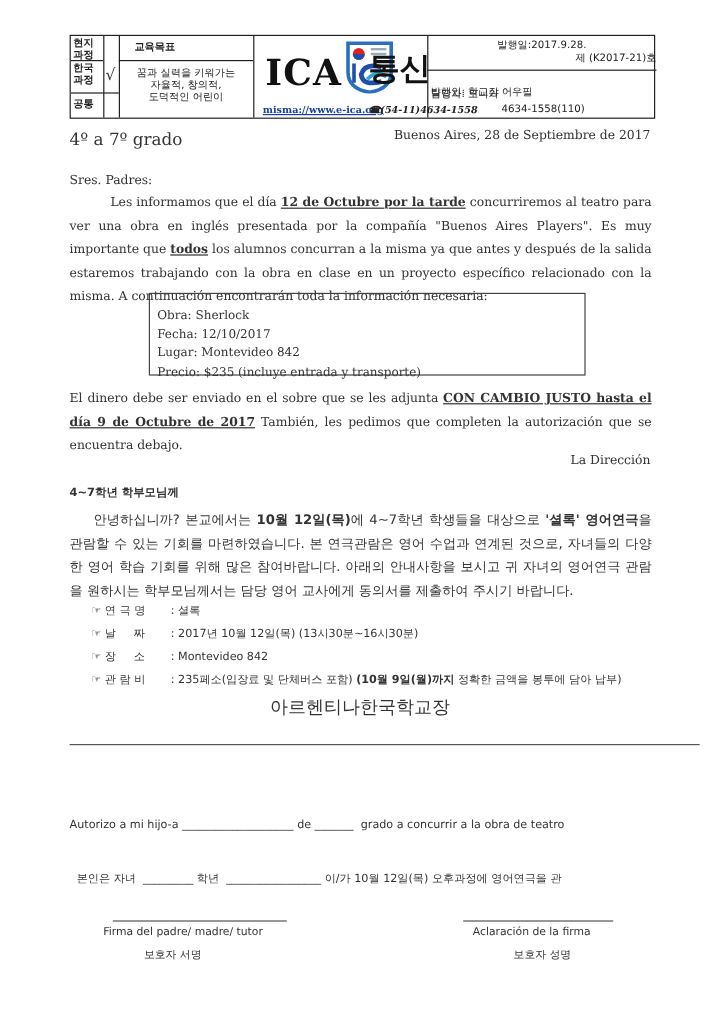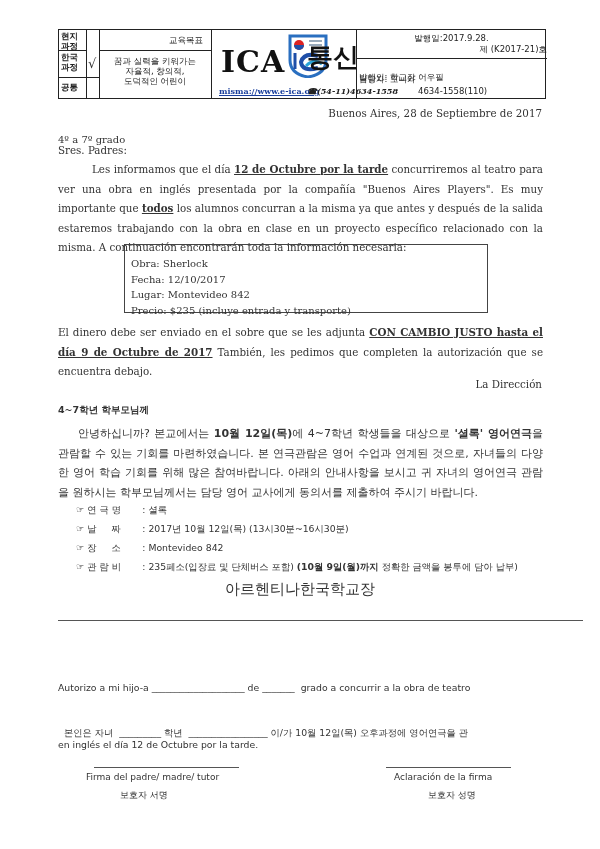--- a/index.html
+++ b/index.html
@@ -40,21 +40,21 @@
   <div class="hl" style="left:40px; width:112px; top:20px"></div>
   <div class="hl" style="left:297px; width:191px; top:28px"></div>
 
   <div class="c small" style="left:2px; top:1px; width:24px; white-space:pre-line; font-weight:bold;">현지
 과정</div>
   <div class="c small" style="left:2px; top:22px; width:24px; white-space:pre-line; font-weight:bold;">한국
 과정</div>
   <div class="c small" style="left:2px; top:52px; width:24px; font-weight:bold;">공통</div>
   <div class="c" style="left:29px; top:26px; font-size:13px;">√</div>
 
-  <div class="c small" style="left:32px; top:5px; width:112px; text-align:right;">교육목표</div>
+  <div class="c small" style="left:53px; top:5px; width:112px; text-align:left;font-weight:bold;">교육목표</div>
   <div class="c small" style="left:40px; top:26px; width:112px; text-align:center;">
     <div>꿈과 실력을 키워가는</div>
     <div>자율적, 창의적,</div>
     <div>도덕적인 어린이</div>
   </div>
 
   <div class="c ica" style="left:162px; top:14px;">ICA</div>
   <div class="c" style="left:229px; top:4px; width:40px; height:44px;">
     <svg width="40" height="44" viewBox="0 0 40 44">
       <path d="M2 2 H38 V26 Q38 40 20 43 Q2 40 2 26 Z" fill="#fff" stroke="#2a6fc0" stroke-width="3"></path>
@@ -72,21 +72,21 @@
   <div class="c tel" style="left:248px; top:56px;font-style:italic;">☎(54-11)4634-1558</div>
 
   <div class="c small" style="left:297px; top:3px; width:191px; text-align:center;">발행일:2017.9.28.</div>
   <div class="c small" style="left:297px; top:14px; width:191px; text-align:right;">제 (K2017-21)호</div>
   <div class="c small" style="left:300px; top:32px;margin-top:10px;">발행인: 학교장 어우필</div>
   <div class="c small" style="left:300px; top:44px;">담당자: 모니카</div>
   <div class="c small" style="left:335px; top:56px;padding-left:24px;">4634-1558(110)</div>
 </div>
 
 <div class="abs body" style="right:58px; top:104px;">Buenos Aires, 28 de Septiembre de 2017</div>
-<div class="abs body" style="left:58px; top:130px; font-size:10px;">4º a 7º grado</div>
+<div class="abs body" style="left:58px; top:108px; font-size:14px;">4º a 7º grado</div>
 <div class="abs body" style="left:58px; top:141px;">Sres. Padres:</div>
 <div class="abs body justify" style="left:58px; top:160px; width:485px; text-indent:34px;"><span>Les informamos que el día </span><span class="u b">12 de Octubre por la tarde</span><span> concurriremos al teatro para ver una obra en inglés presentada por la compañía "Buenos Aires Players". Es muy importante que </span><span class="u b">todos</span><span> los alumnos concurran a la misma ya que antes y después de la salida estaremos trabajando con la obra en clase en un proyecto específico relacionado con la misma. A continuación encontrarán toda la información necesaria:</span></div>
 
 <div class="infobox">
   <div>Obra: Sherlock</div>
   <div>Fecha: 12/10/2017</div>
   <div>Lugar: Montevideo 842</div>
   <div>Precio: $235 (incluye entrada y transporte)</div>
 </div>
 
@@ -102,21 +102,20 @@
   <div><span>☞</span> <span style="display:inline-block;width:55px;white-space:pre">장     소</span>: <span>Montevideo 842</span></div>
   <div><span>☞</span> <span style="display:inline-block;width:55px;white-space:pre">관 람 비</span>: <span>235페소(입장료 및 단체버스 포함) </span><span class="b">(10월 9일(월)까지</span><span> 정확한 금액을 봉투에 담아 납부)</span></div>
 </div>
 
 <div class="abs" style="left:0; width:600px; top:580px; text-align:center; font-family:'DejaVu Sans', sans-serif; font-size:15px; color:#333;">아르헨티나한국학교장</div>
 
 <div class="abs" style="left:58px; top:620px; width:525px; height:1px; background:#555;"></div>
 
 <div class="abs kr" style="left:58px; top:640px; font-size:9.3px; line-height:19px; white-space:pre;">
   <div>Autorizo a mi hijo-a ____________________ de _______  grado a concurrir a la obra de teatro</div>
-  <div>en inglés el día 12 de Octubre por la tarde.</div>
 </div>
 <div class="abs kr" style="left:58px; top:685px; font-size:9.3px; line-height:19px; white-space:pre;">
   <div>  본인은 자녀  _________ 학년  _________________ 이/가 10월 12일(목) 오후과정에 영어연극을 관</div>
 </div>
 
 <div class="abs" style="left:94px; top:767px; width:145px; height:1px; background:#555;"></div>
 <div class="abs sig" style="left:86px; top:772px;">Firma del padre/ madre/ tutor</div>
 <div class="abs sig" style="left:120px; top:789px;">보호자 서명</div>
 
 <div class="abs" style="left:386px; top:767px; width:125px; height:1px; background:#555;"></div>

